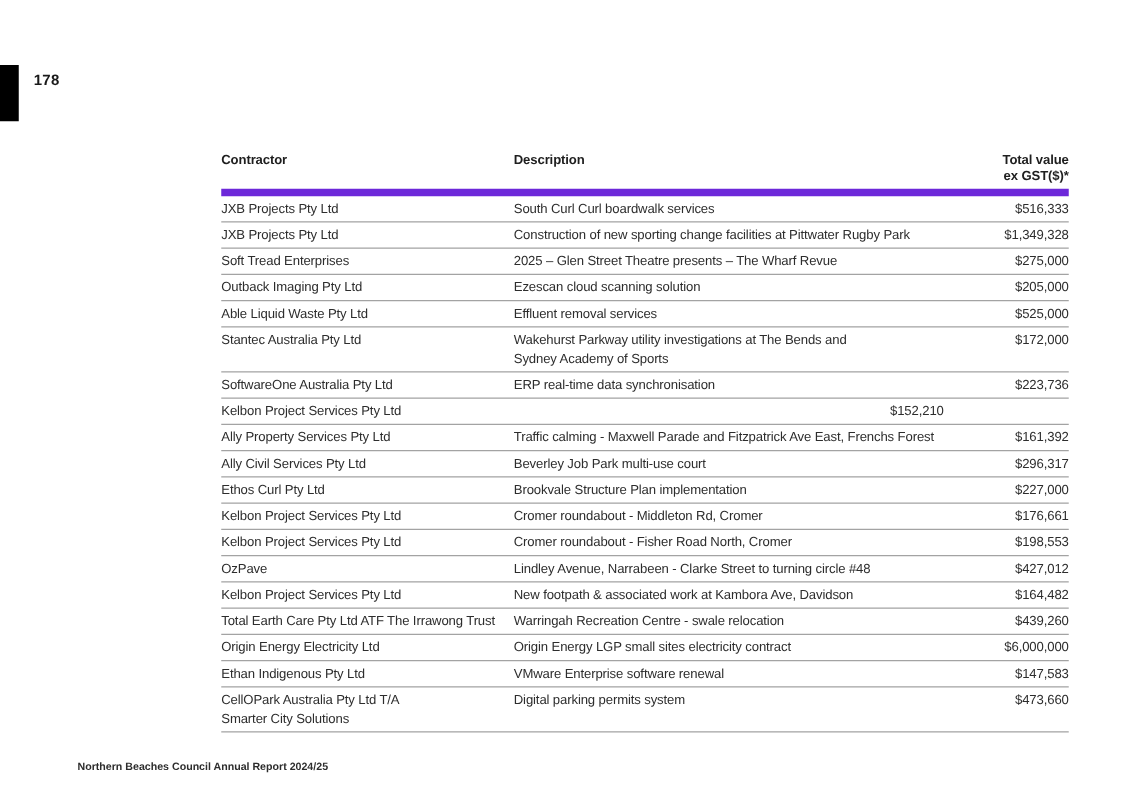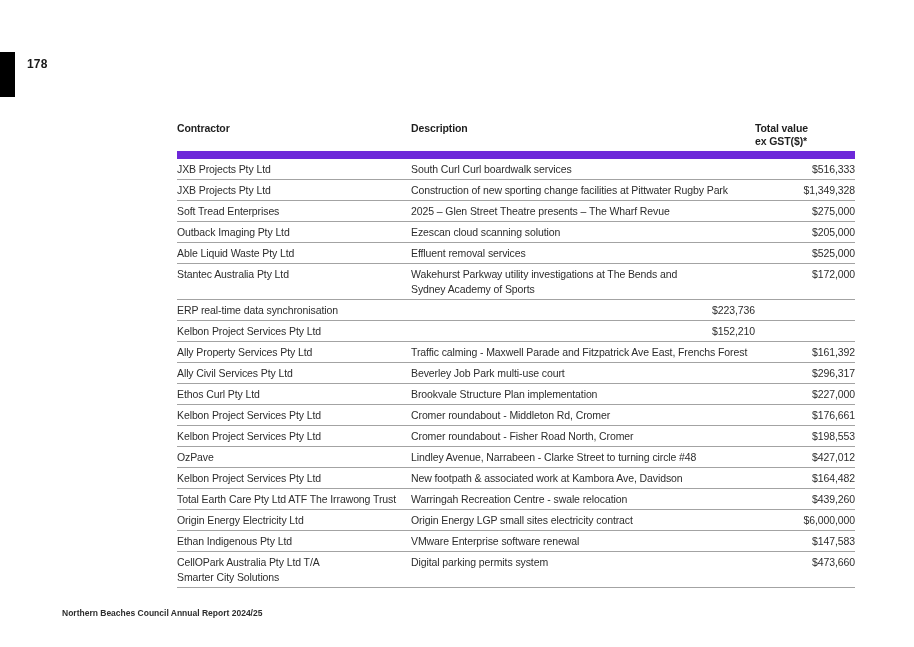--- a/index.html
+++ b/index.html
@@ -31,26 +31,26 @@
     left: 177px; top: 122px;
     width: 678px;
     font-size: 10.5px;
     letter-spacing: -0.1px;
   }
   .thead {
     display: grid;
     grid-template-columns: 234px 1fr 100px;
     line-height: 13px;
     padding-bottom: 3px;
-    border-bottom: 8px solid #6d28d9;
+    border-bottom: 6px solid #6d28d9;
     font-weight: 700;
     color: #1f1f1f;
   }
   .th { white-space: pre-line; }
-  .th.value-col { }
+  .th.value-col { text-align: right; }
   .trow {
     display: grid;
     grid-template-columns: 234px 1fr 100px;
     padding: 3px 0 2px 0;
     border-bottom: 1px solid #a3a3a3;
     line-height: 15px;
     align-items: start;
   }
   .cell { white-space: pre; }
   .cell.value { text-align: right; white-space: pre; }
@@ -113,20 +113,21 @@
         </div>
 
         <div class="trow">
           <div class="cell">Stantec Australia Pty Ltd</div>
           <div class="cell">Wakehurst Parkway utility investigations at The Bends and
 Sydney Academy of Sports</div>
           <div class="cell value">$172,000</div>
         </div>
 
         <div class="trow">
+          <div class="cell">SoftwareOne Australia Pty Ltd</div>
           <div class="cell">ERP real-time data synchronisation</div>
           <div class="cell value">$223,736</div>
         </div>
 
         <div class="trow">
           <div class="cell">Kelbon Project Services Pty Ltd</div>
           <div class="cell value">$152,210</div>
         </div>
 
         <div class="trow">

